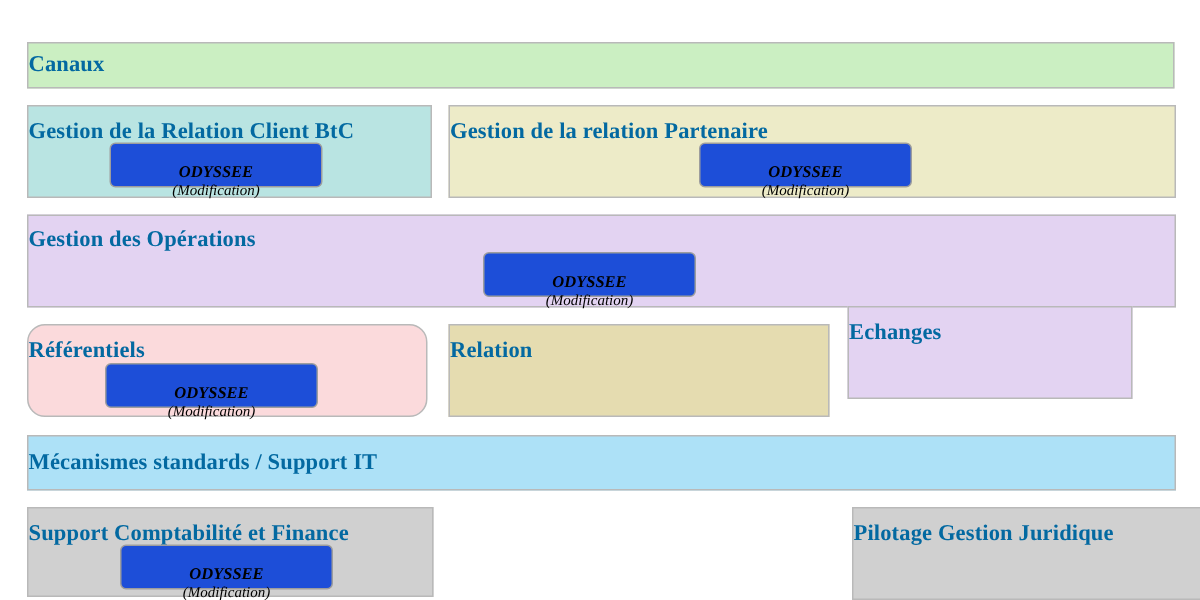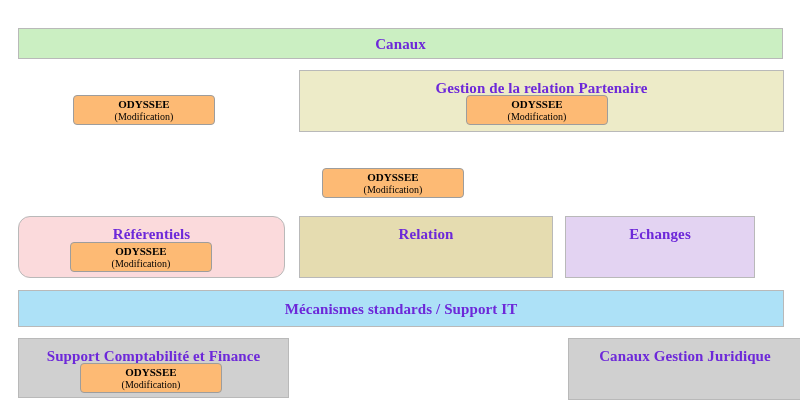--- a/index.html
+++ b/index.html
@@ -27,23 +27,23 @@
     position: absolute;
     box-sizing: border-box;
     border: 1px solid #b9b9b9;
     display: block;
     overflow: hidden;
   }
 
   .block-title {
     display: block;
     width: 100%;
-    text-align: center;
+    text-align: left;
     font-weight: bold;
-    color: #6d28d9;
+    color: #0369a1;
     font-size: 15px;
     line-height: 17px;
     letter-spacing: 0.1px;
     font-family: "Liberation Serif", "DejaVu Serif", serif;
   }
 
   
   .band .block-title {
     position: absolute;
     left: 0;
@@ -58,27 +58,28 @@
   
   .col .block-title {
     position: absolute;
     left: 0;
     top: 9px;
   }
 
   .odyssee-card {
     position: absolute;
     box-sizing: border-box;
-    background: #fdba74;
+    background: #1d4ed8;
     border: 1px solid #9d9d9d;
     border-radius: 4px;
     width: 142px;
     height: 30px;
-    padding-top: 2px;
+    padding-top: 13px;
     text-align: center;
+    font-style: italic;
   }
   .odyssee-name {
     display: block;
     font-size: 11px;
     line-height: 13px;
     font-weight: bold;
     color: #000000;
     font-family: "Liberation Serif", "DejaVu Serif", serif;
   }
   .odyssee-sub {
@@ -90,54 +91,60 @@
     font-family: "Liberation Serif", "DejaVu Serif", serif;
   }
 </style>
 </head>
 <body>
 
 <div class="diagram">
     <div class="block band" style="left: 18px; top: 28px; width: 765px; height: 31px; background: rgb(203, 239, 194);">
       <span class="block-title">Canaux</span>
     </div>
+    <div class="block has-card col" style="left: 18px; top: 70px; width: 270px; height: 62px; background: rgb(185, 228, 226);">
+      <span class="block-title">Gestion de la Relation Client BtC</span>
+    </div>
     <div class="odyssee-card" style="left: 73px; top: 95px;">
       <span class="odyssee-name">ODYSSEE</span>
       <span class="odyssee-sub">(Modification)</span>
     </div>
     <div class="block has-card col" style="left: 299px; top: 70px; width: 485px; height: 62px; background: rgb(237, 235, 200); text-decoration: underline;">
       <span class="block-title">Gestion de la relation Partenaire</span>
     </div>
     <div class="odyssee-card" style="left: 466px; top: 95px;">
       <span class="odyssee-name">ODYSSEE</span>
       <span class="odyssee-sub">(Modification)</span>
+    </div>
+    <div class="block has-card band" style="left: 18px; top: 143px; width: 766px; height: 62px; background: rgb(227, 211, 242);">
+      <span class="block-title">Gestion des Opérations</span>
     </div>
     <div class="odyssee-card" style="left: 322px; top: 168px;">
       <span class="odyssee-name">ODYSSEE</span>
       <span class="odyssee-sub">(Modification)</span>
     </div>
     <div class="block has-card col" style="left: 18px; top: 216px; width: 267px; height: 62px; background: rgb(251, 218, 220); border-radius: 12px;">
       <span class="block-title">Référentiels</span>
     </div>
     <div class="odyssee-card" style="left: 70px; top: 242px;">
       <span class="odyssee-name">ODYSSEE</span>
       <span class="odyssee-sub">(Modification)</span>
     </div>
     <div class="block col" style="left: 299px; top: 216px; width: 254px; height: 62px; background: rgb(229, 220, 176);">
       <span class="block-title">Relation</span>
     </div>
-    <div class="block col" style="left: 565px; top: 216px; width: 190px; height: 62px; background: rgb(227, 211, 242);">
+    <div class="block col" style="left: 565px; top: 204px; width: 190px; height: 62px; background: rgb(227, 211, 242);">
       <span class="block-title">Echanges</span>
     </div>
     <div class="block band" style="left: 18px; top: 290px; width: 766px; height: 37px; background: rgb(173, 225, 247);">
       <span class="block-title">Mécanismes standards / Support IT</span>
     </div>
     <div class="block has-card col" style="left: 18px; top: 338px; width: 271px; height: 60px; background: rgb(208, 208, 208);">
       <span class="block-title">Support Comptabilité et Finance</span>
     </div>
     <div class="odyssee-card" style="left: 80px; top: 363px;">
       <span class="odyssee-name">ODYSSEE</span>
       <span class="odyssee-sub">(Modification)</span>
     </div>
     <div class="block col" style="left: 568px; top: 338px; width: 234px; height: 62px; background: rgb(208, 208, 208);">
-      <span class="block-title">Canaux Gestion Juridique</span>
+      <span class="block-title">Pilotage Gestion Juridique</span>
     </div>
   </div>
 
 </body></html>

